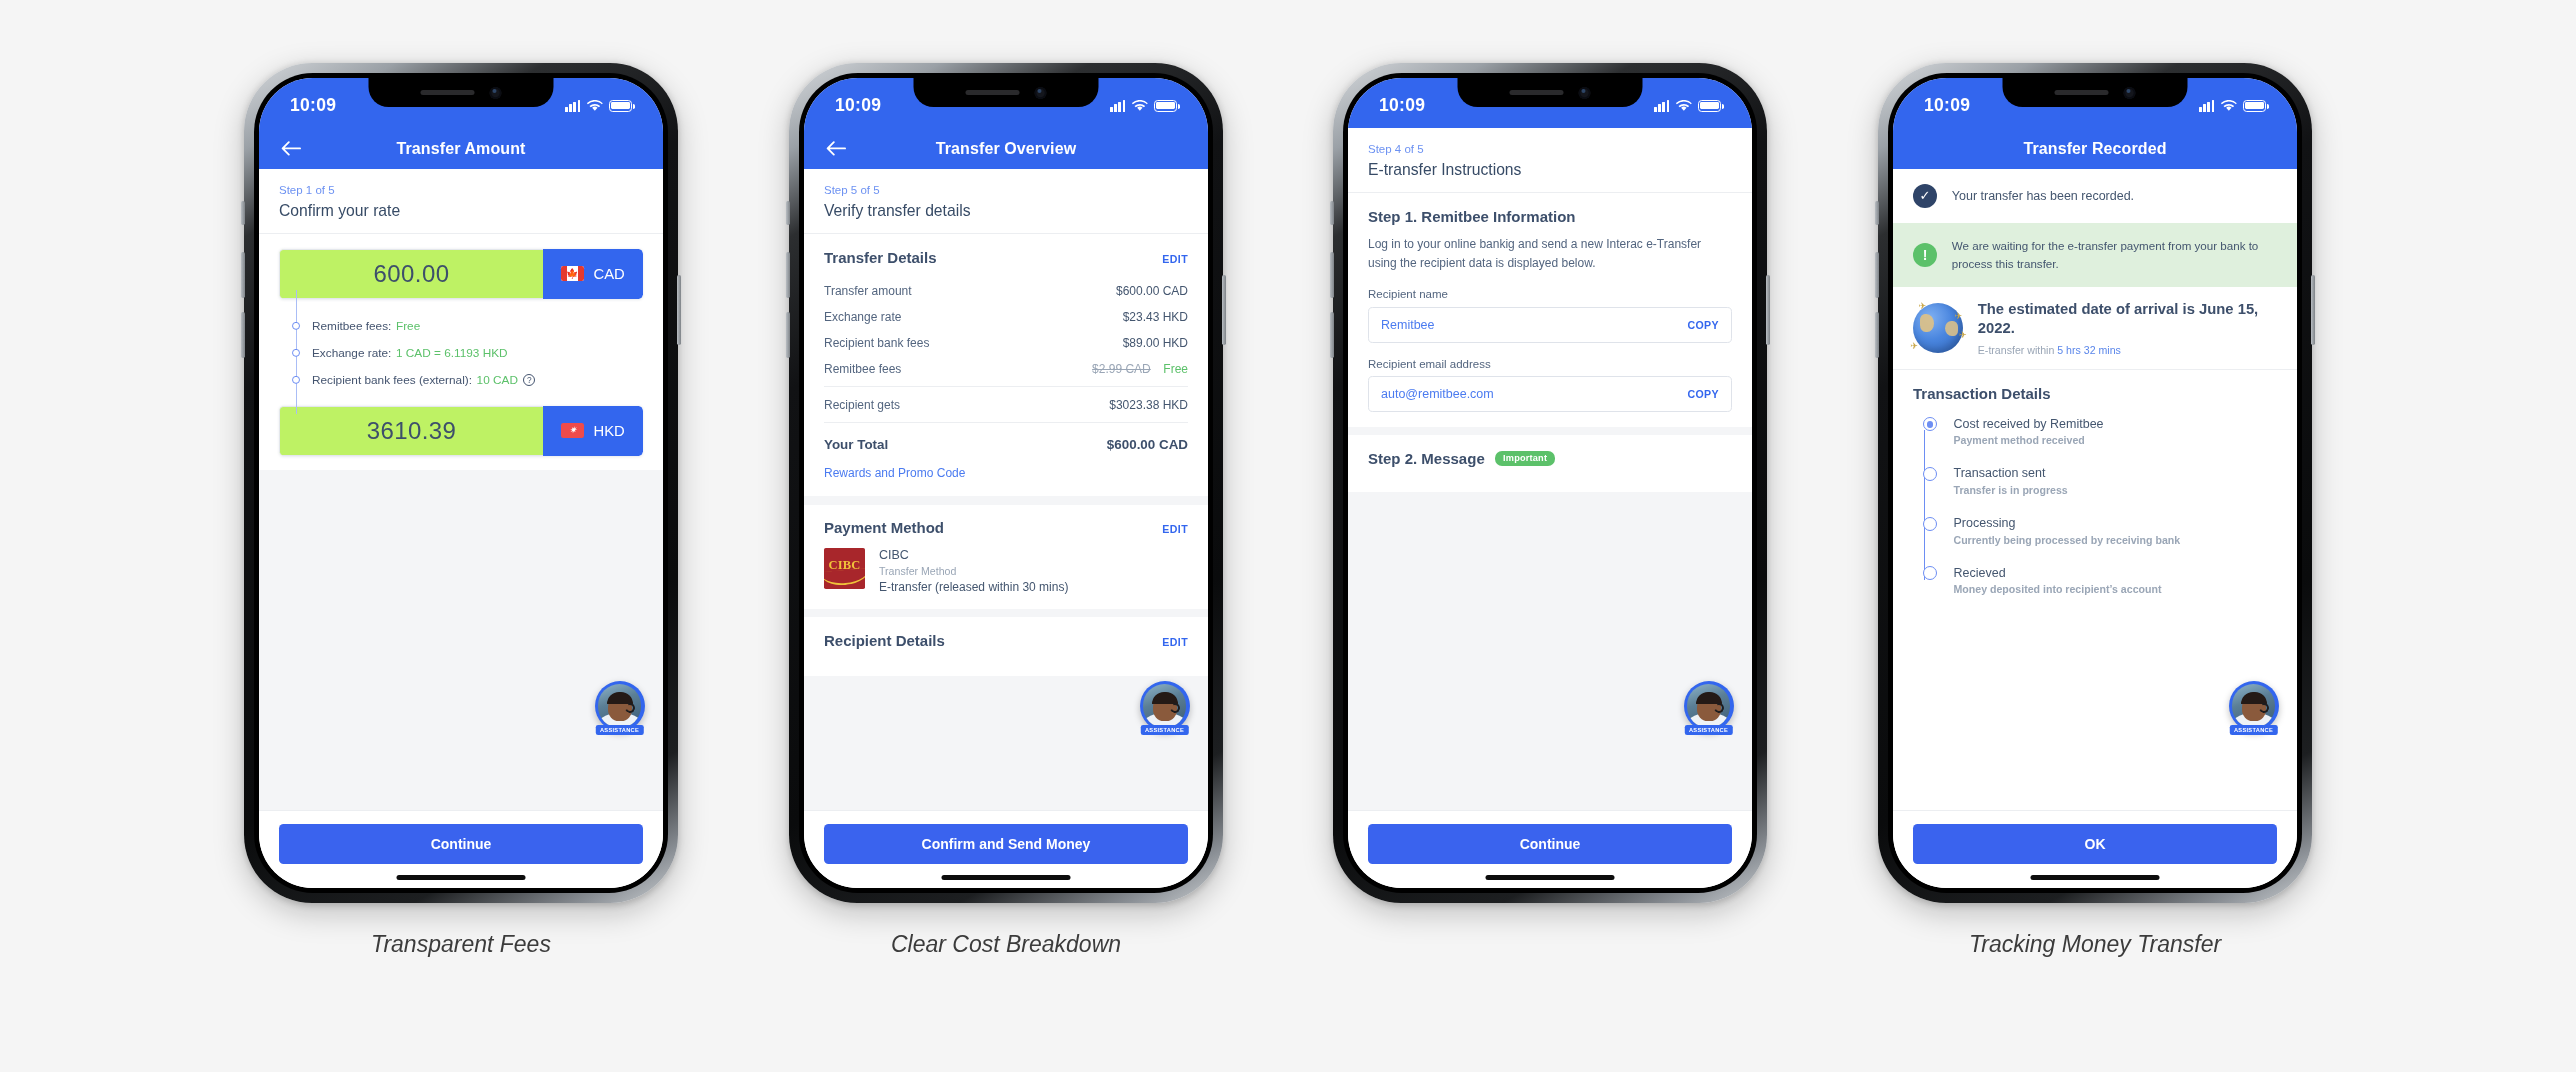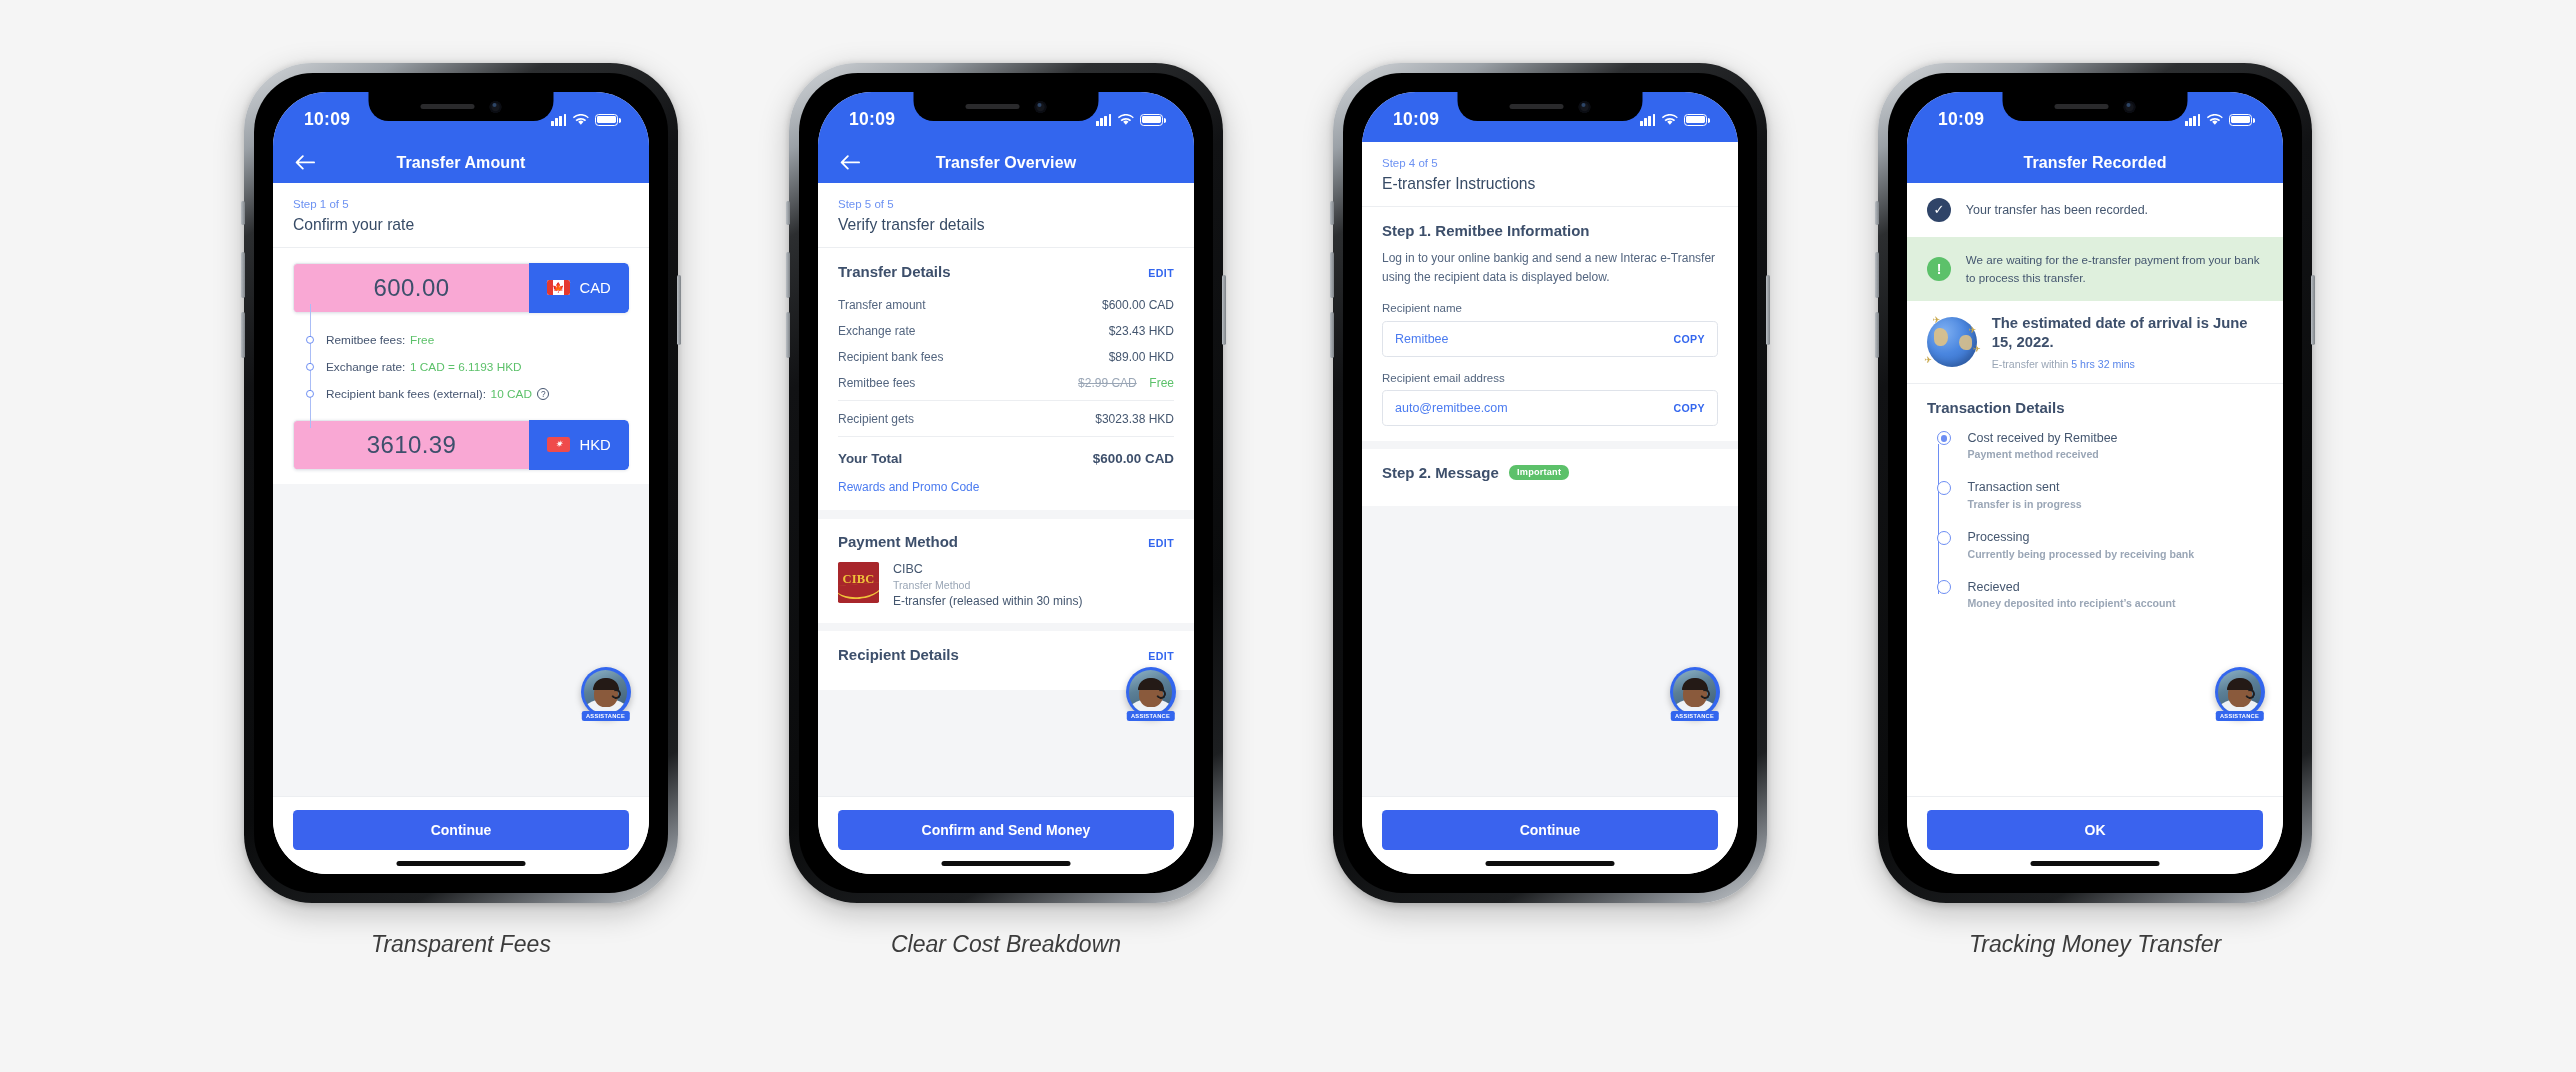--- a/index.html
+++ b/index.html
@@ -31,21 +31,21 @@
     border-radius: 68px;
     background: linear-gradient(150deg,#d9dcdf 0%,#9aa0a6 8%,#2c2e30 16%,#111214 30%,#0a0b0c 70%,#1d1f21 86%,#8b9096 95%,#cfd3d6 100%);
     padding: 10px;
     box-shadow: 0 9.2px 31px rgba(0,0,0,0.22), 0 1.8px 7.4px rgba(0,0,0,0.18);
   }
   .device-inner {
     position: relative;
     width: 100%; height: 100%;
     border-radius: 59px;
     background: #000;
-    padding: 19px;
+    padding: 5px;
   }
   .screen {
     position: relative;
     width: 100%; height: 100%;
     border-radius: 54px;
     background: #fff;
     overflow: hidden;
     display: flex;
     flex-direction: column;
   }
@@ -178,21 +178,21 @@
   
   .amt-row {
     display: flex;
     align-items: stretch;
     border-radius: 4.6px;
     overflow: hidden;
     box-shadow: 0 0.9px 2.8px rgba(20,40,80,.10);
   }
   .amt-input {
     flex: 1 1 auto;
-    background: #f9a8d4;
+    background: #bef264;
     border: 0.9px solid #e4e7ec;
     border-right: none;
     border-radius: 4.6px 0 0 4.6px;
     display: flex; align-items: center; justify-content: center;
     padding: 10px 9.2px;
     font-size: 24px;
     color: #3d4f6b;
     letter-spacing: 0.4px;
   }
   .amt-cur {

